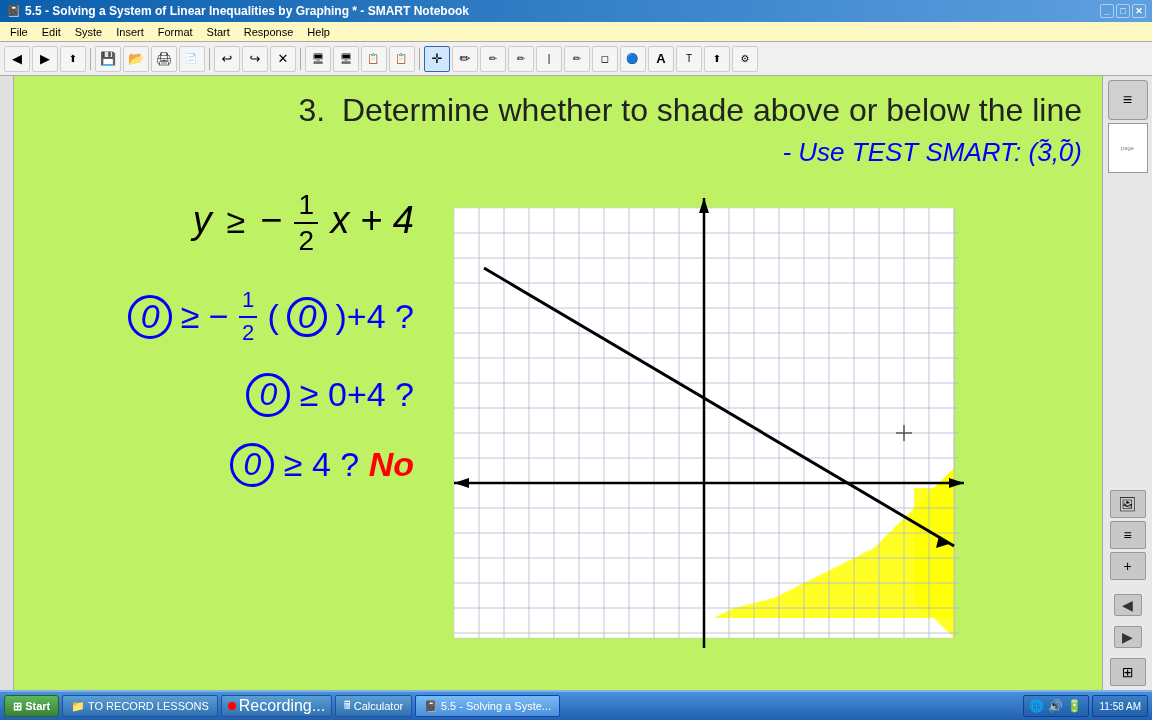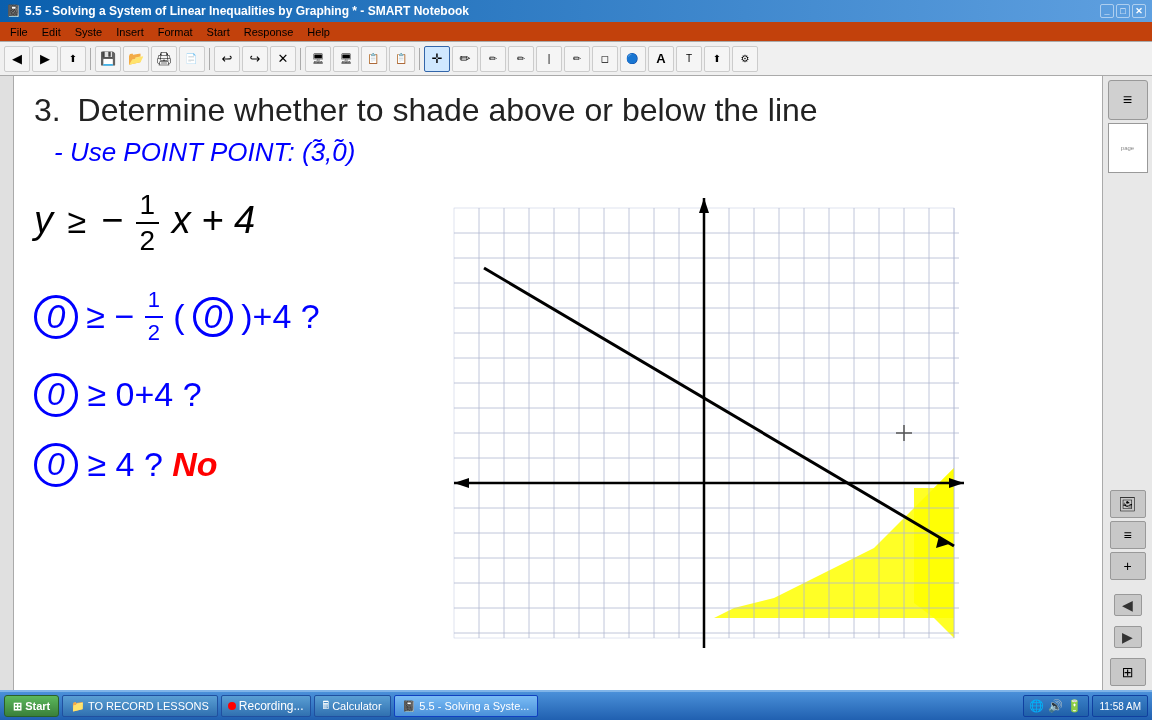--- a/index.html
+++ b/index.html
@@ -32,21 +32,21 @@
       border-radius: 2px;
       border: 1px solid rgba(255,255,255,0.5);
       cursor: pointer;
       font-size: 9px;
       display: flex; align-items: center; justify-content: center;
       color: white;
     }
 
     
     #menu-bar {
-      background: #c2410c;
+      background: #fef9c3;
       height: 20px;
       display: flex;
       align-items: center;
       padding: 0 4px;
       border-bottom: 1px solid #aaa;
       gap: 2px;
     }
     .menu-item {
       padding: 1px 6px;
       font-size: 11px;
@@ -143,23 +143,24 @@
       border-radius: 2px;
       cursor: pointer;
       display: flex; align-items: center; justify-content: center;
       font-size: 14px;
       color: #333;
     }
 
     
     #notebook-area {
       flex: 1;
-      background: #ffffff;
+      background: #bef264;
       position: relative;
       overflow: hidden;
+      text-align: right;
     }
 
     
     #notebook-content {
       position: absolute;
       top: 0; left: 0; right: 0; bottom: 0;
       padding: 16px 20px;
     }
 
     .step-heading {
@@ -282,21 +283,21 @@
       display: flex; align-items: center;
     }
 
     
     .recording-indicator {
       display: flex; align-items: center; gap: 3px;
       background: linear-gradient(to bottom, #5a9fd4, #3070b0);
       border: 1px solid #2050a0;
       border-radius: 2px;
       padding: 2px 6px;
-      font-size: 12px;
+      font-size: 16px;
       color: white;
       height: 22px;
     }
     .rec-dot {
       width: 8px; height: 8px;
       border-radius: 50%;
       background: red;
     }
   </style>
 </head>
@@ -364,21 +365,21 @@
 
   <div id="notebook-area">
     <div id="notebook-content">
 
       <div class="step-heading">
         <span>3.</span>
         <span style="margin-left:8px;">Determine whether to shade above or below the line</span>
       </div>
 
       <div class="test-point">
-        <span>- Use POINT POINT:</span>
+        <span>- Use TEST SMART:</span>
         <span style="color:blue; font-style:italic;"> (3̃,0̃)</span>
       </div>
 
       <div id="math-area">
 
         <div id="equations-col">
 
           <div class="equation-main">
             <span style="font-style:italic;">y</span>
             <span style="font-size:34px; margin:0 4px;">≥</span>

